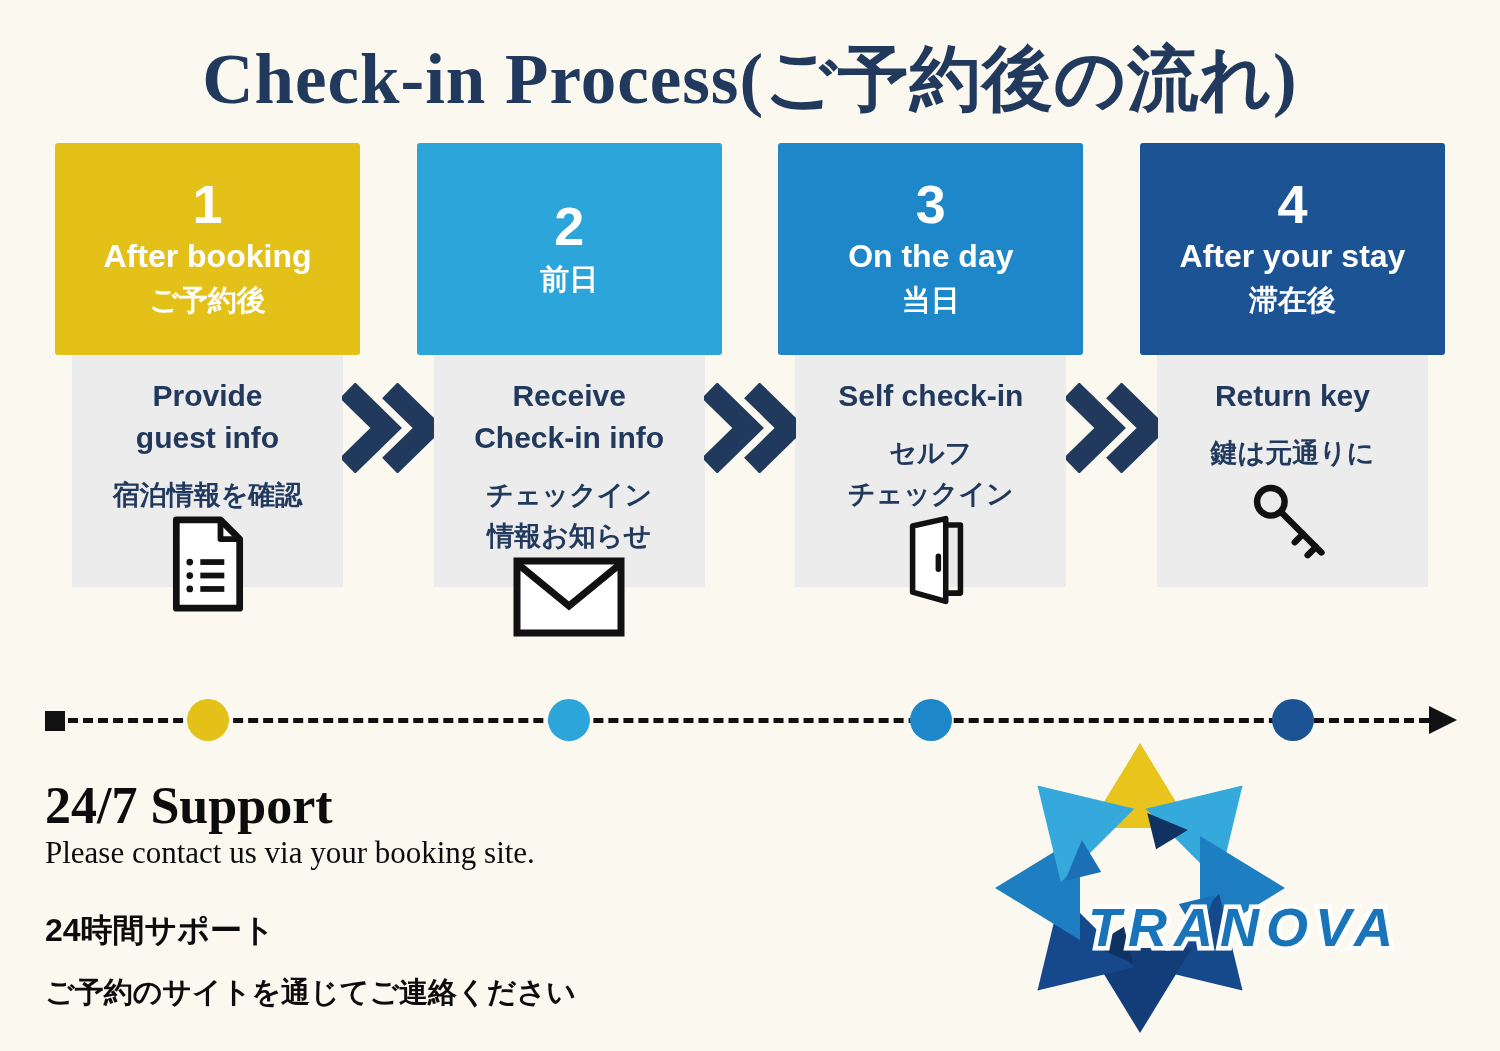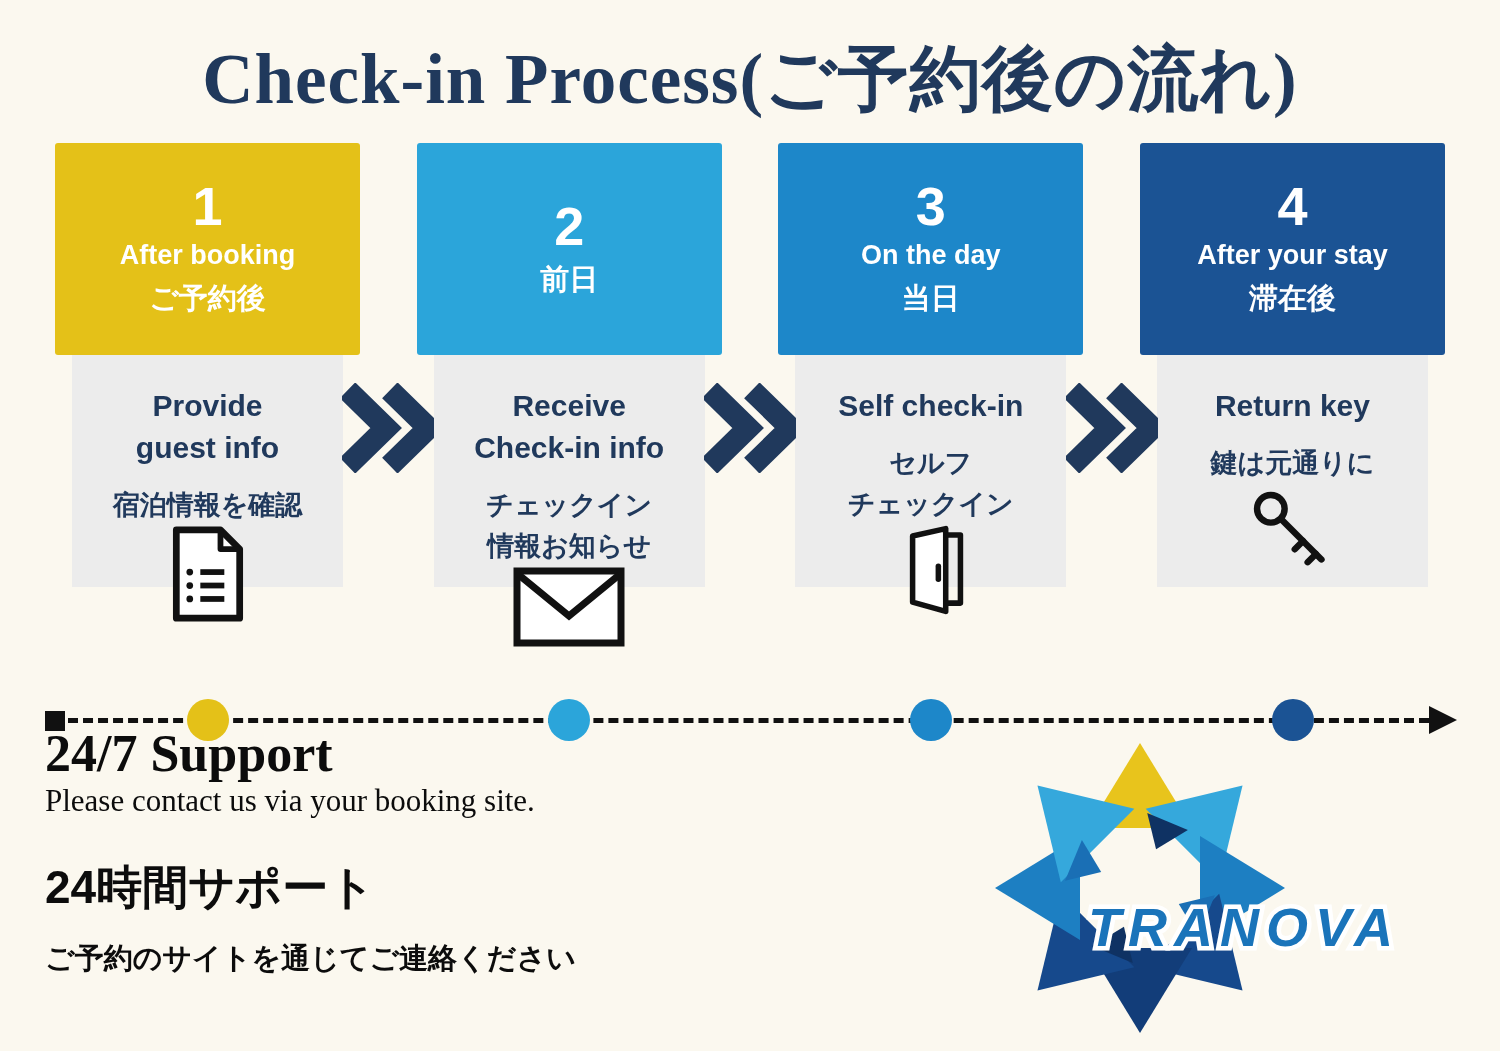--- a/index.html
+++ b/index.html
@@ -9,43 +9,43 @@
 
   .title { position:absolute; top:32px; left:0; width:100%; text-align:center;
            font-family:"Liberation Serif", serif; font-size:71px; font-weight:600;
            color:#20395c; letter-spacing:1px; }
 
   .steps { position:absolute; top:143px; left:55px; width:1390px; display:flex; justify-content:space-between; }
   .step { width:305px; }
   .step-header { height:212px; color:#ffffff; text-align:center; display:flex; flex-direction:column;
                  align-items:center; justify-content:center; gap:7px; border-radius:3px; }
   .step-number { font-size:54px; font-weight:700; line-height:1; }
-  .step-label-en { font-size:27px; font-weight:700; line-height:1.15; white-space:nowrap; }
+  .step-label-en { font-size:32px; font-weight:700; line-height:1.15; white-space:nowrap; }
   .step-label-ja { font-size:29px; font-weight:700; }
   .step-body { margin:0 17px; background:#ececec; height:232px; display:flex; flex-direction:column;
-               align-items:center; text-align:center; padding-top:30px; }
+               align-items:center; text-align:center; padding-top:20px; }
   .body-en { font-size:30px; font-weight:700; color:#20395c; white-space:pre-line; line-height:1.4; }
   .body-ja { font-size:27px; font-weight:700; color:#20395c; white-space:pre-line; line-height:1.5; margin-top:16px; }
   .body-icon { margin-top:auto; margin-bottom:14px; }
 
   .chevron { position:absolute; top:383px; width:92px; height:90px; }
   .chevron-1 { left:342px; } .chevron-2 { left:704px; } .chevron-3 { left:1066px; }
 
   .timeline { position:absolute; left:45px; top:698px; width:1412px; height:46px; }
   .timeline-line { position:absolute; left:8px; right:28px; top:20px; border-top:5px dashed #111111; }
   .timeline-start { position:absolute; left:0; top:13px; width:20px; height:20px; background:#111111; }
   .timeline-arrow { position:absolute; right:0; top:8px; width:0; height:0;
                     border-left:28px solid #111111; border-top:14px solid transparent; border-bottom:14px solid transparent; }
   .timeline-dot { position:absolute; top:1px; width:42px; height:42px; border-radius:50%; }
   .dot-1 { left:142px; } .dot-2 { left:503px; } .dot-3 { left:865px; } .dot-4 { left:1227px; }
 
-  .support { position:absolute; left:45px; top:724px; width:900px; }
+  .support { position:absolute; left:45px; top:776px; width:900px; }
   .support-heading-en { font-family:"Liberation Serif", serif; font-size:52px; font-weight:600; color:#0c0c0c; }
   .support-text-en { font-family:"Liberation Serif", serif; font-size:31px; color:#0c0c0c; margin-top:0; }
-  .support-heading-ja { font-size:46px; font-weight:700; color:#0c0c0c; margin-top:38px; }
+  .support-heading-ja { font-size:32px; font-weight:700; color:#0c0c0c; margin-top:38px; }
   .support-text-ja { font-size:29px; font-weight:600; color:#0c0c0c; margin-top:20px; }
 
   .logo { position:absolute; left:990px; top:728px; width:480px; height:320px; }
 </style>
 </head>
 <body>
 
 <div class="canvas">
 
   <div class="title">Check-in Process(ご予約後の流れ)</div>

